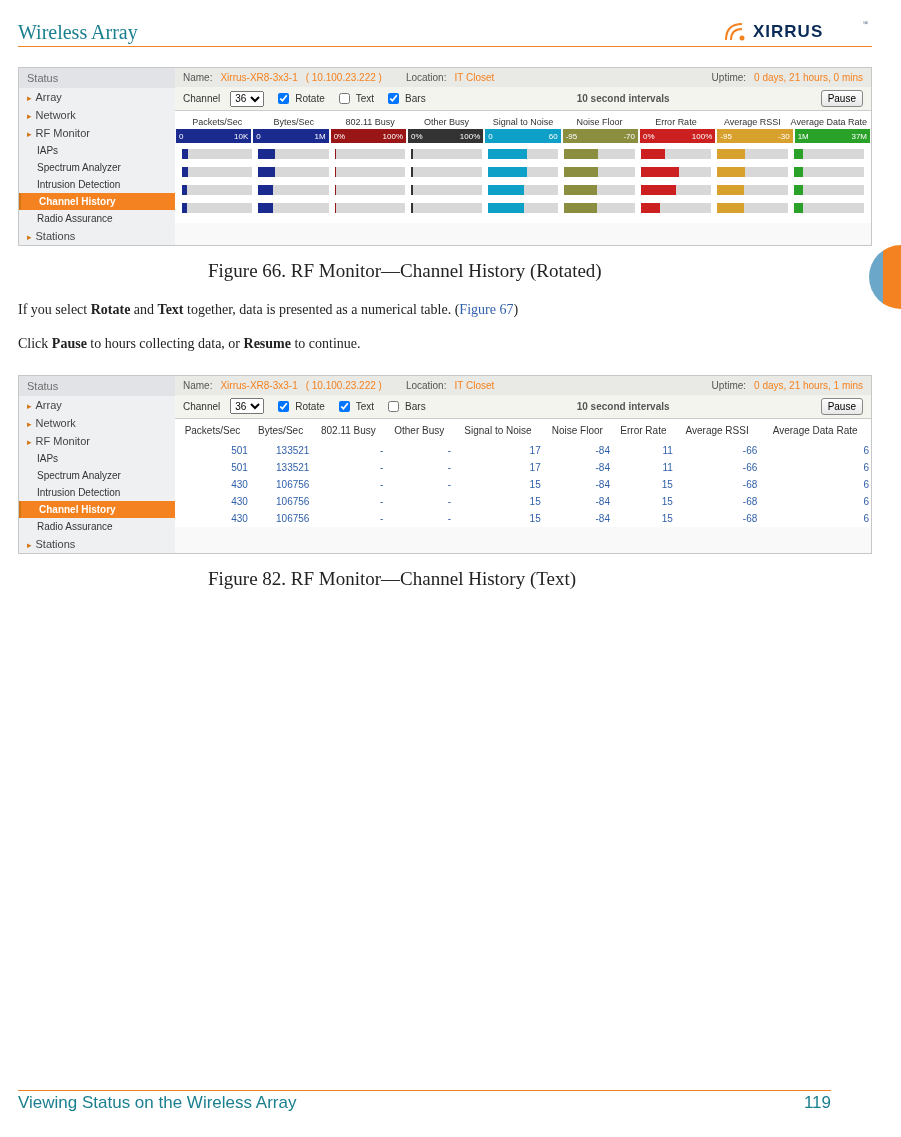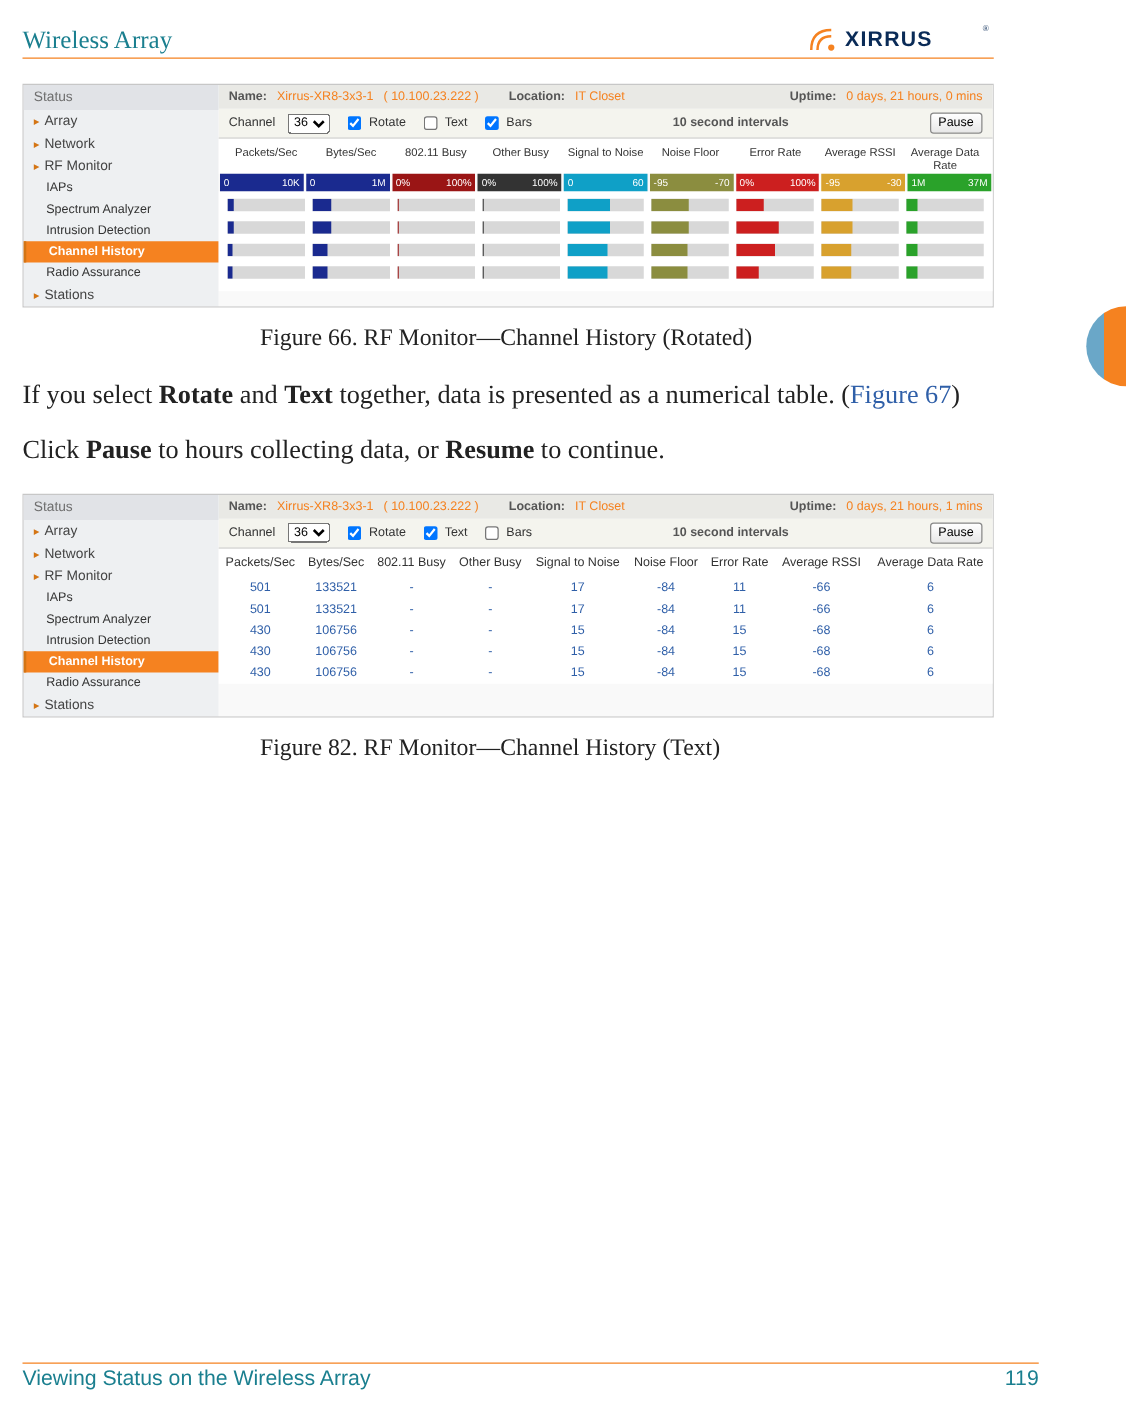--- a/index.html
+++ b/index.html
@@ -22,21 +22,21 @@
   body{
     margin:0;
     background:#fff;
     font-family:Georgia,'Times New Roman',serif;
     color:#222;
   }
   .page{
     width:901px;
     min-height:1137px;
     margin:0 auto;
-    padding:18px 106px 40px 18px;
+    padding:18px 29px 40px 18px;
     position:relative;
   }
   
   .top-header{
     display:flex;
     justify-content:space-between;
     align-items:flex-end;
     border-bottom:1.5px solid var(--orange);
     padding-bottom:2px;
   }
@@ -108,21 +108,21 @@
   }
   .info-row{
     display:flex;
     gap:8px;
     padding:4px 8px;
     background:var(--hdr-gray);
     font-size:10px;
     color:#555;
     align-items:baseline;
   }
-  .info-row b{color:#555;font-weight:bold;text-align:right;}
+  .info-row b{color:#555;font-weight:normal;text-align:right;}
   .info-row .val{color:var(--orange);}
   .info-row .lbl{margin-left:auto;}
   .info-row .lbl2{margin-left:16px;}
   .ctrl-row{
     display:flex;
     align-items:center;
     gap:10px;
     background:#f4f4ee;
     padding:3px 8px;
     font-size:10px;
@@ -198,36 +198,36 @@
     font-size:10px;
     background:#fff;
   }
   .text-table th{
     font-weight:normal;
     text-align:center;
     padding:6px 2px;
     color:#333;
   }
   .text-table td{
-    text-align:center;
+    text-align:right;
     padding:3px 2px;
     color:#2f5fa8;
   }
   
   .fig-caption{
     font-family:Georgia,serif;
     font-size:19px;
     color:#222;
     text-align:left;
     margin:14px 0 18px 190px;
   }
   
   .prose{
     font-family:Georgia,serif;
-    font-size:21px;
+    font-size:14px;
     line-height:1.45;
     text-align:justify;
     margin:0 0 14px 0;
   }
   .prose .bold{font-weight:bold;}
   .prose a{color:var(--blue-link);text-decoration:none;}
   
   .footer{
     position:absolute;
     left:18px;right:70px;bottom:24px;

